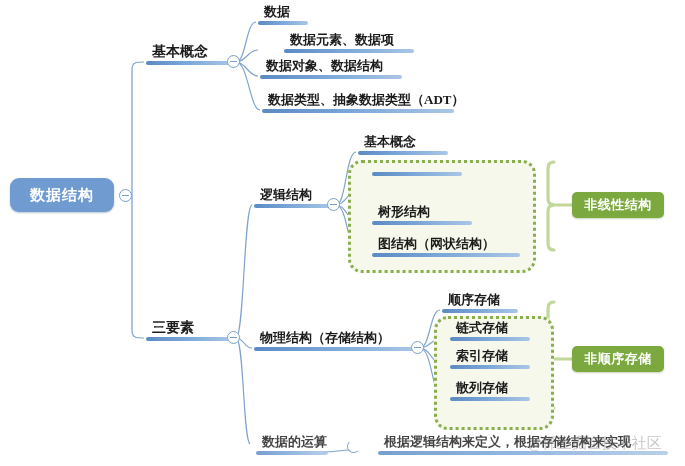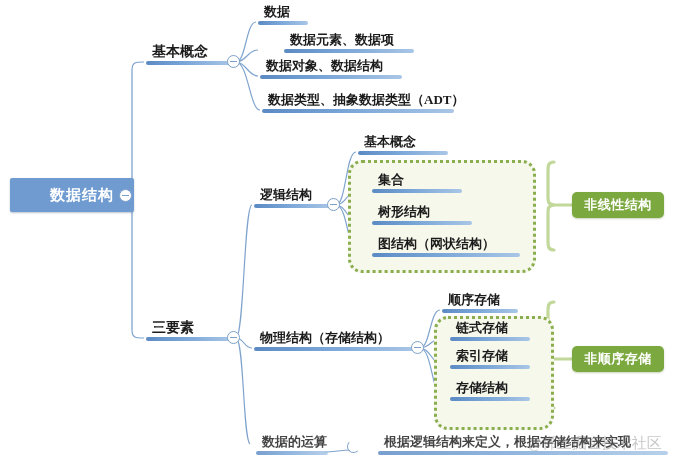--- a/index.html
+++ b/index.html
@@ -26,31 +26,30 @@
     pointer-events: none;
   }
 
   
   .root-node {
     position: absolute;
     left: 10px;
     top: 178px;
     width: 104px;
     height: 34px;
-    border-radius: 2px;
+    border-radius: 9px;
     background: #6f9bd1;
     color: #ffffff;
     font-size: 15px;
     font-weight: bold;
     letter-spacing: 1px;
     display: flex;
     align-items: center;
     justify-content: center;
     box-shadow: 0 1px 2px rgba(60,90,130,.35);
-    padding-left: 20px;
   }
 
   
   .node {
     position: absolute;
     box-sizing: border-box;
   }
   .node .txt {
     display: block;
     font-size: 13px;
@@ -222,21 +221,20 @@
   <div class="toggle" style="left:327px; top:198px;"></div>
 
   <div class="dotted-box" style="left:348px; top:160px; width:182px; height:107px;"></div>
 
   <div class="node" style="left:358px; top:134px; width:90px;">
     <span class="txt">基本概念</span>
     <span class="bar"></span>
   </div>
 
   <div class="node" style="left:372px; top:172px; width:90px;">
-    <span class="txt">集合</span>
     <span class="bar"></span>
   </div>
 
   <div class="node" style="left:372px; top:204px; width:100px;">
     <span class="txt">树形结构</span>
     <span class="bar"></span>
   </div>
 
   <div class="node" style="left:372px; top:236px; width:148px;">
     <span class="txt">图结构（网状结构）</span>
@@ -264,21 +262,21 @@
     <span class="txt">链式存储</span>
     <span class="bar"></span>
   </div>
 
   <div class="node" style="left:450px; top:348px; width:80px;">
     <span class="txt">索引存储</span>
     <span class="bar"></span>
   </div>
 
   <div class="node" style="left:450px; top:380px; width:80px;">
-    <span class="txt">存储结构</span>
+    <span class="txt">散列存储</span>
     <span class="bar"></span>
   </div>
 
   <div class="green-label" style="left:572px; top:346px; width:92px; height:26px;">
     <span>非顺序存储</span>
   </div>
 
   <div class="node clipped" style="left:256px; top:434px; width:72px;">
     <span class="txt">数据的运算</span>
     <span class="bar"></span>

